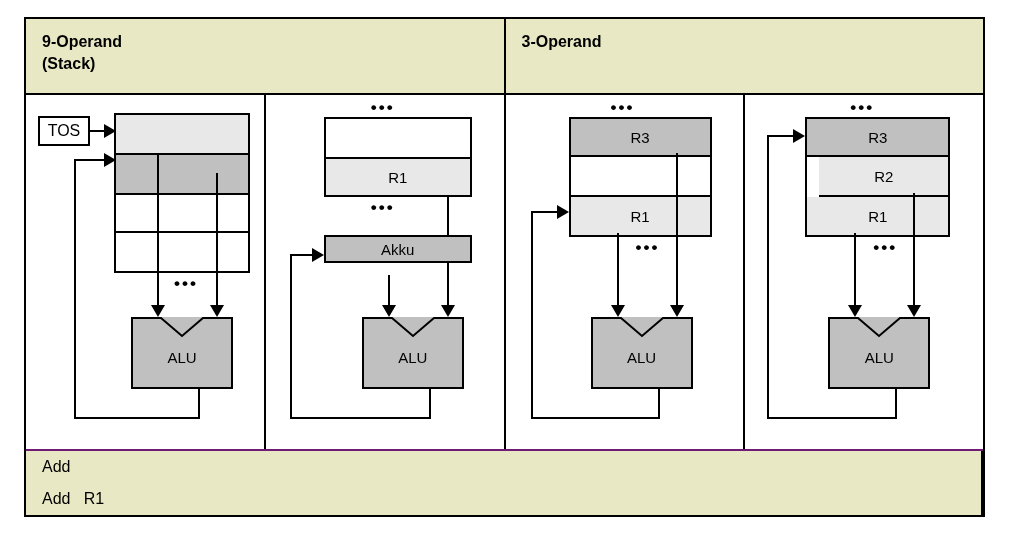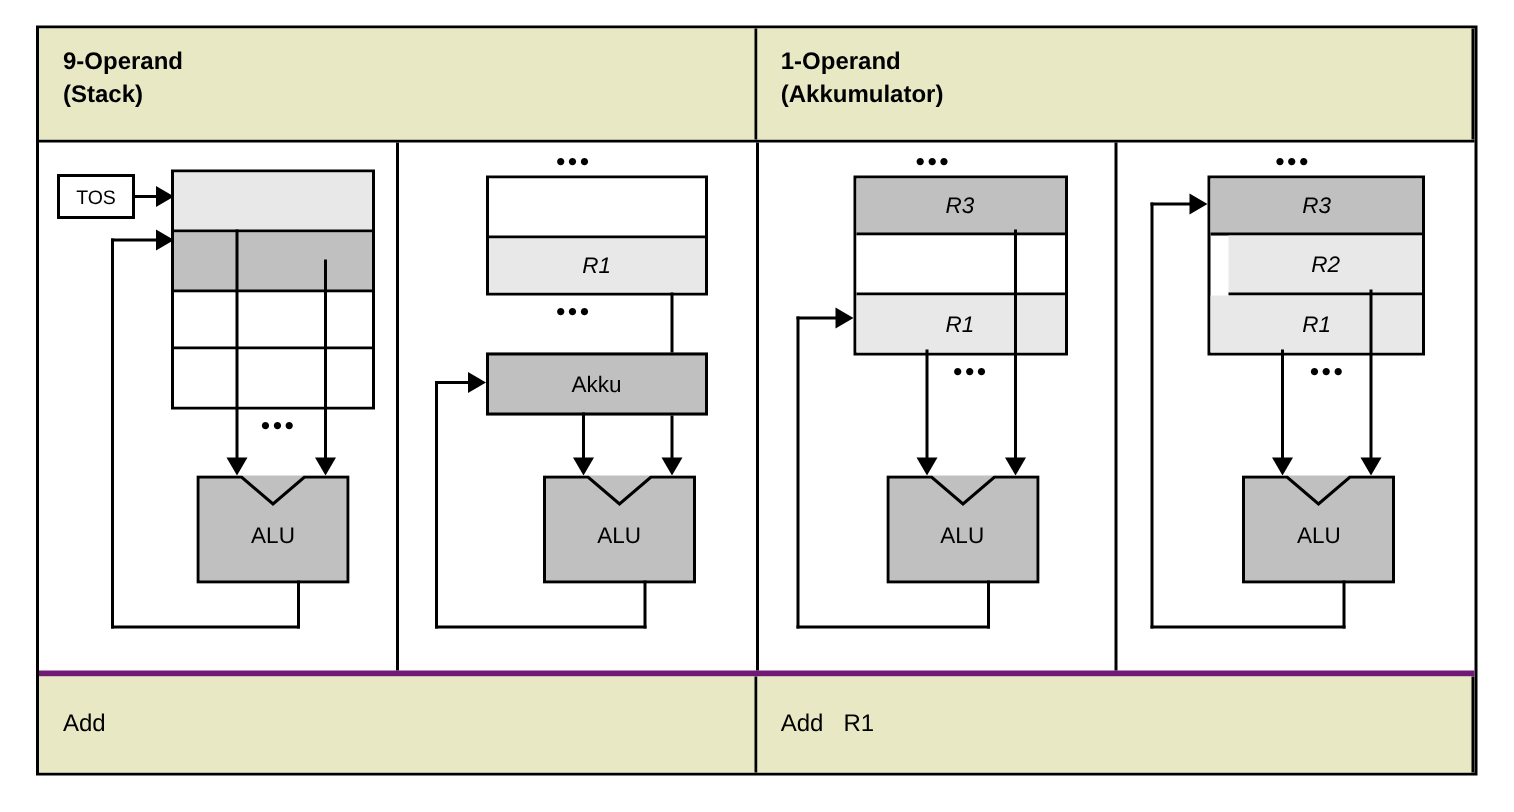--- a/index.html
+++ b/index.html
@@ -39,21 +39,21 @@
     flex: 1 1 0;
     min-width: 0;
   }
   .cell.last { border-right: none; }
 
   .row-head .cell,
   .row-foot .cell {
     background: #e8e9c4;
   }
   .row-head { border-bottom: 2px solid #000000; }
-  .row-foot { border-top: 4px solid #701a75; }
+  .row-foot { border-top: 2px solid #701a75; flex-direction: column; }
 
   .head-label {
     position: absolute;
     left: 16px;
     top: 12px;
     font-size: 16px;
     font-weight: bold;
     color: #000000;
     line-height: 1.35;
     white-space: pre-line;
@@ -84,21 +84,20 @@
   }
   .fill-light { background: #e8e8e8; }
   .fill-dark  { background: #c0c0c0; }
   .fill-white { background: #ffffff; }
 
   .stackbox {
     position: absolute;
     box-sizing: border-box;
     border: 2px solid #000000;
     background: #ffffff;
-    font-style: italic;
   }
   .srow {
     position: absolute;
     left: 0;
     right: 0;
     box-sizing: border-box;
     display: flex;
     align-items: center;
     justify-content: center;
     font-size: 15px;
@@ -161,38 +160,37 @@
   }
 
   .tos-box {
     position: absolute;
     box-sizing: border-box;
     border: 2px solid #000000;
     background: #ffffff;
     display: flex;
     align-items: center;
     justify-content: center;
-    font-size: 13px;
+    font-size: 16px;
     color: #000000;
   }
 </style>
 </head>
 <body>
 
 <div id="root">
   <div class="table">
 
     <div class="row-head">
       <div class="cell">
         <div class="head-label">9-Operand
 (Stack)</div>
       </div>
-      <div class="cell">
-        <div class="head-label">1-Operand
-(Akkumulator)</div>
+      <div class="cell last">
+        <div class="head-label">3-Operand</div>
       </div>
     </div>
 
     <div class="row-body">
 
       <div class="cell">
         <div class="diagram">
 
           <div class="tos-box" style="left:12px; top:21px; width:52px; height:30px;">
             <span>TOS</span>
@@ -249,21 +247,21 @@
             <div class="srow fill-light" style="top:40px; height:36px;">
               <span>R1</span>
             </div>
           </div>
 
           <div class="dots" style="left:105px; top:104px;">•••</div>
 
           <div class="vline" style="left:181px; top:100px; height:114px;"></div>
           <div class="arrow-down" style="left:175px; top:210px;"></div>
 
-          <div class="box fill-dark" style="left:58px; top:140px; width:148px; height:42px;">
+          <div class="box fill-dark" style="left:58px; top:140px; width:148px; height:28px;">
             <span>Akku</span>
           </div>
 
           <div class="vline" style="left:122px; top:180px; height:34px;"></div>
           <div class="arrow-down" style="left:116px; top:210px;"></div>
 
           <div class="alu" style="left:96px; top:222px; width:102px; height:72px;">
             <svg width="102" height="72" viewBox="0 0 102 72">
               <polygon points="1,1 30,1 51,19 72,1 101,1 101,71 1,71" fill="#c0c0c0" stroke="#000000" stroke-width="2" stroke-linejoin="miter"></polygon>
             </svg>

